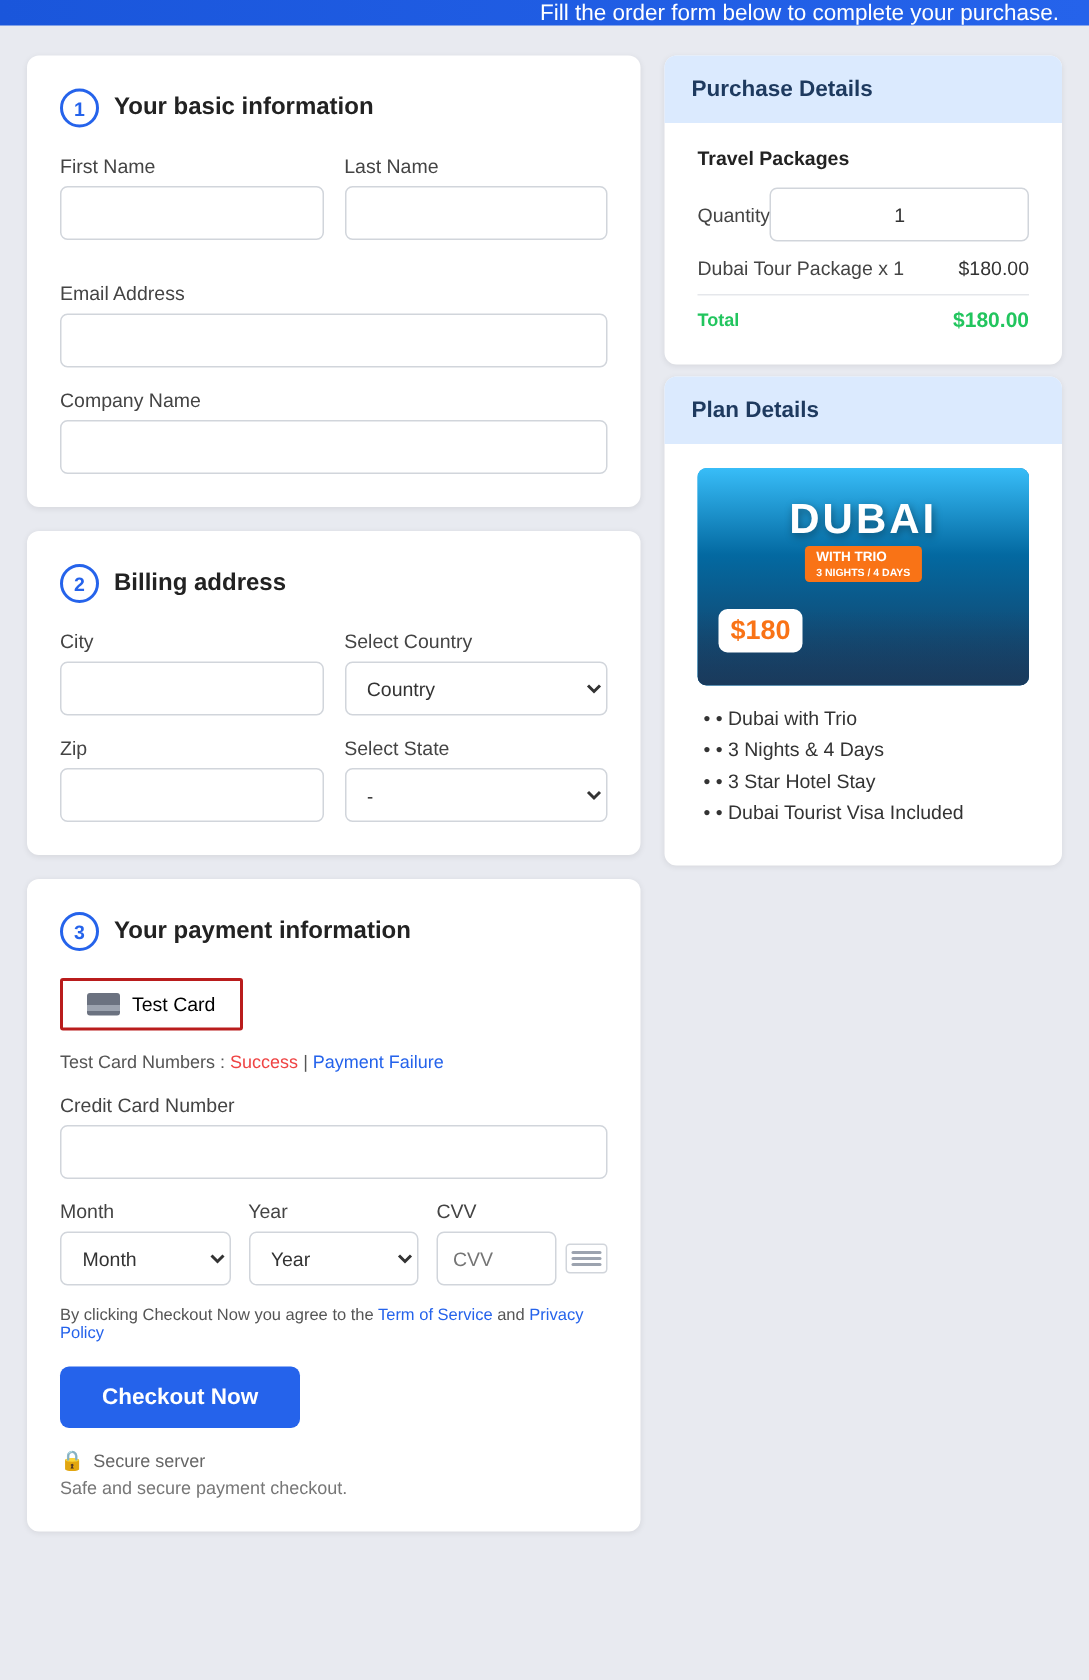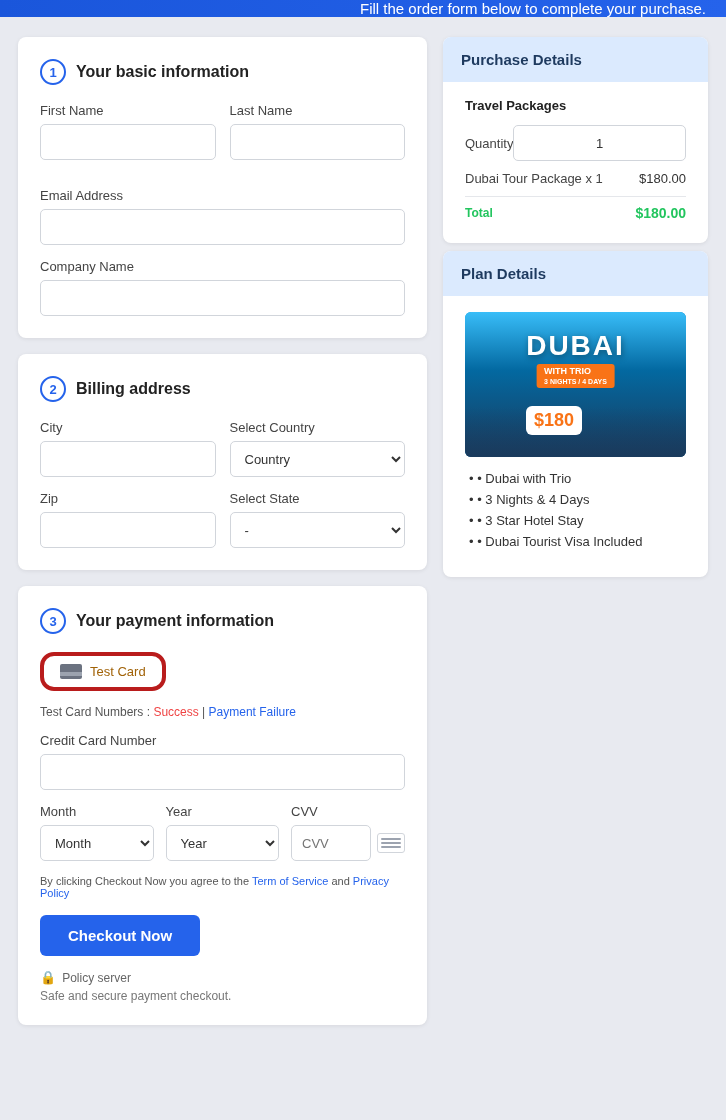--- a/index.html
+++ b/index.html
@@ -217,21 +217,20 @@
       border-radius: 3px;
       white-space: nowrap;
     }
     .dubai-price-badge {
       position: absolute;
       bottom: 22px;
       left: 14px;
       background: white;
       border-radius: 6px;
       padding: 4px 8px;
-      margin-left: 47px;
     }
     .dubai-price-badge-text {
       font-size: 18px;
       font-weight: 900;
       color: #f97316;
     }
     .dubai-city-silhouette {
       position: absolute;
       bottom: 0;
       left: 0;
@@ -251,28 +250,28 @@
     }
     .plan-features li::before {
       content: '• ';
       color: #333;
     }
     
     .card-button {
       display: inline-flex;
       align-items: center;
       gap: 8px;
-      border: 4px solid #b91c1c;
-      border-radius: 14px;
+      border: 2px solid #b91c1c;
+      border-radius: 2px;
       padding: 8px 16px;
       background: white;
       cursor: pointer;
       font-size: 13px;
       font-weight: 500;
-      color: #a16207;
+      color: #000000;
       margin-bottom: 14px;
     }
     .card-icon {
       width: 22px;
       height: 15px;
       background: #6b7280;
       border-radius: 2px;
       display: inline-block;
       position: relative;
     }
@@ -495,21 +494,21 @@
       </div>
 
       <div class="terms-text">
         <span>By clicking Checkout Now you agree to the </span><a href="#">Term of Service</a><span> and </span><a href="#">Privacy Policy</a>
       </div>
 
       <button class="checkout-btn">Checkout Now</button>
 
       <div class="secure-server">
         <span class="lock-icon">🔒</span>
-        <span>Policy server</span>
+        <span>Secure server</span>
       </div>
       <div class="safe-text">Safe and secure payment checkout.</div>
     </div>
 
   </div>
 
   <div class="right-column">
 
     <div class="card">
       <div class="purchase-card-header">Purchase Details</div>

